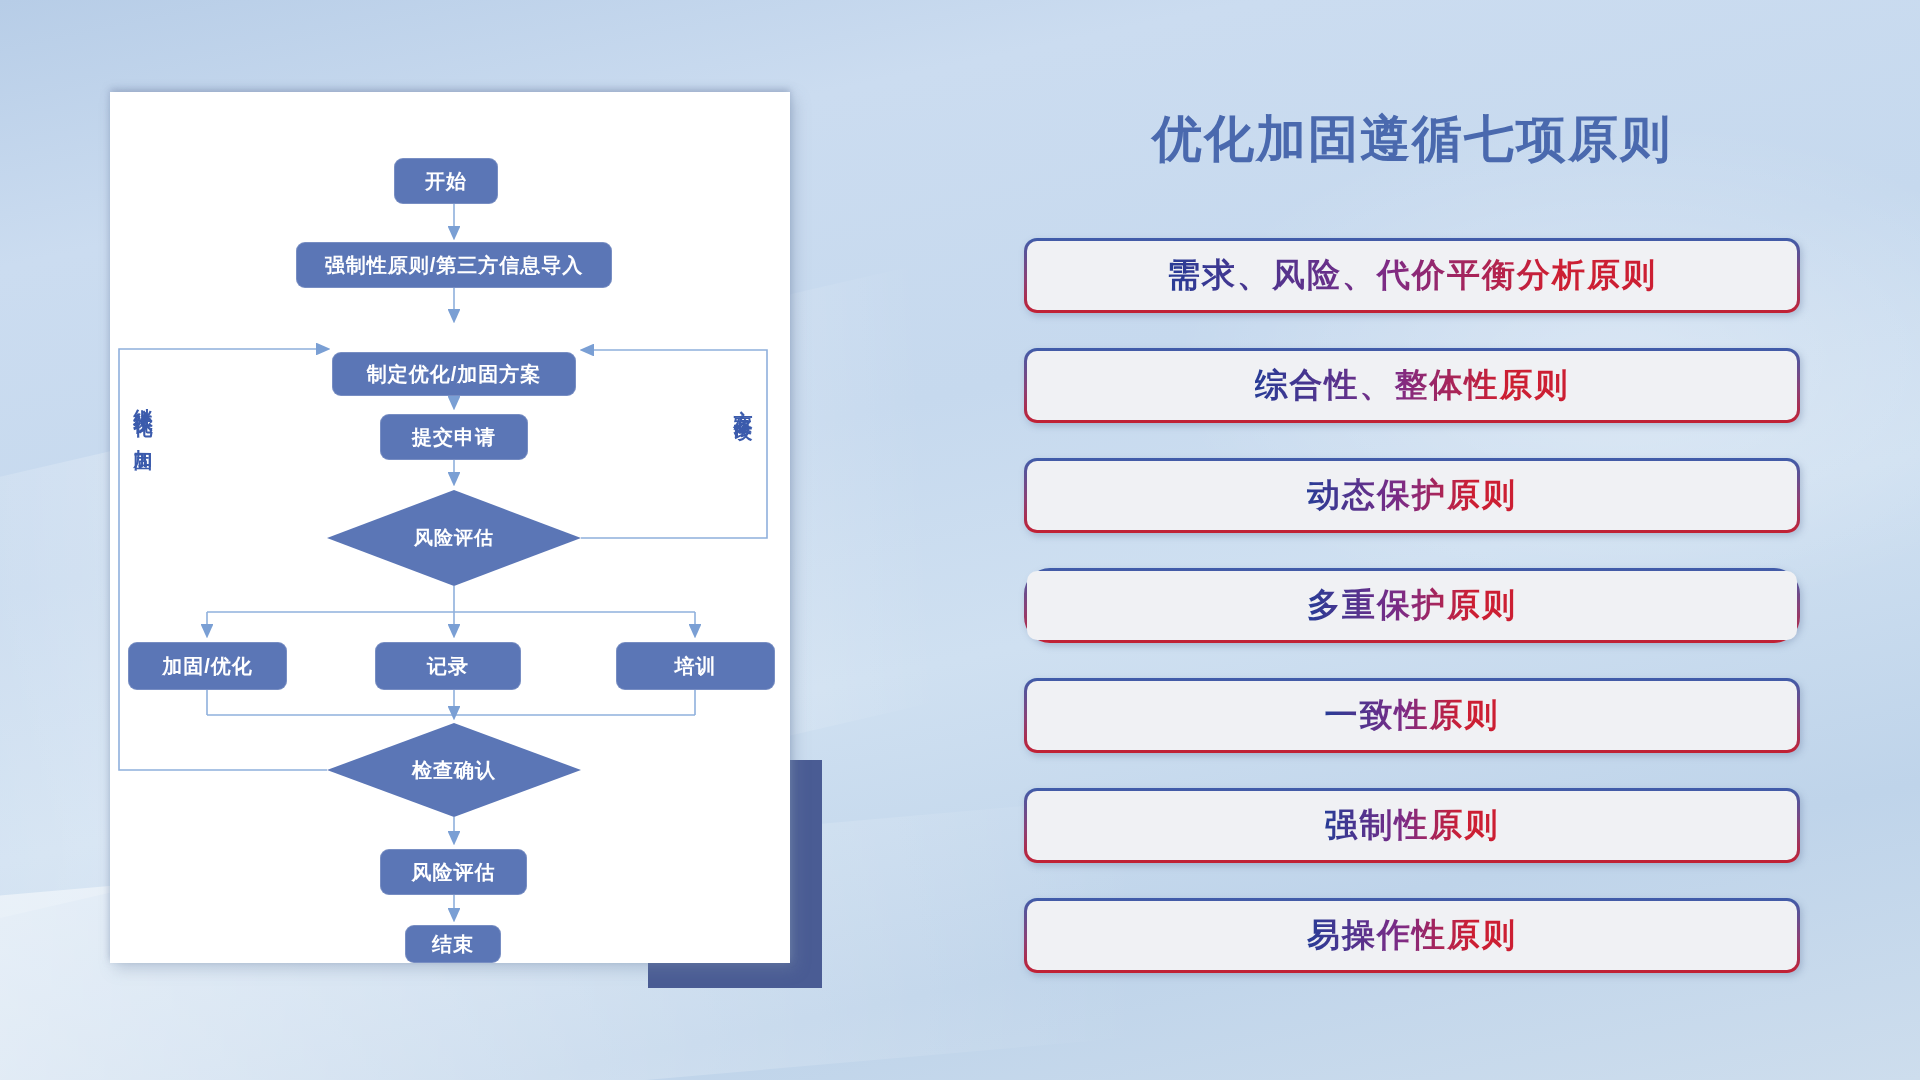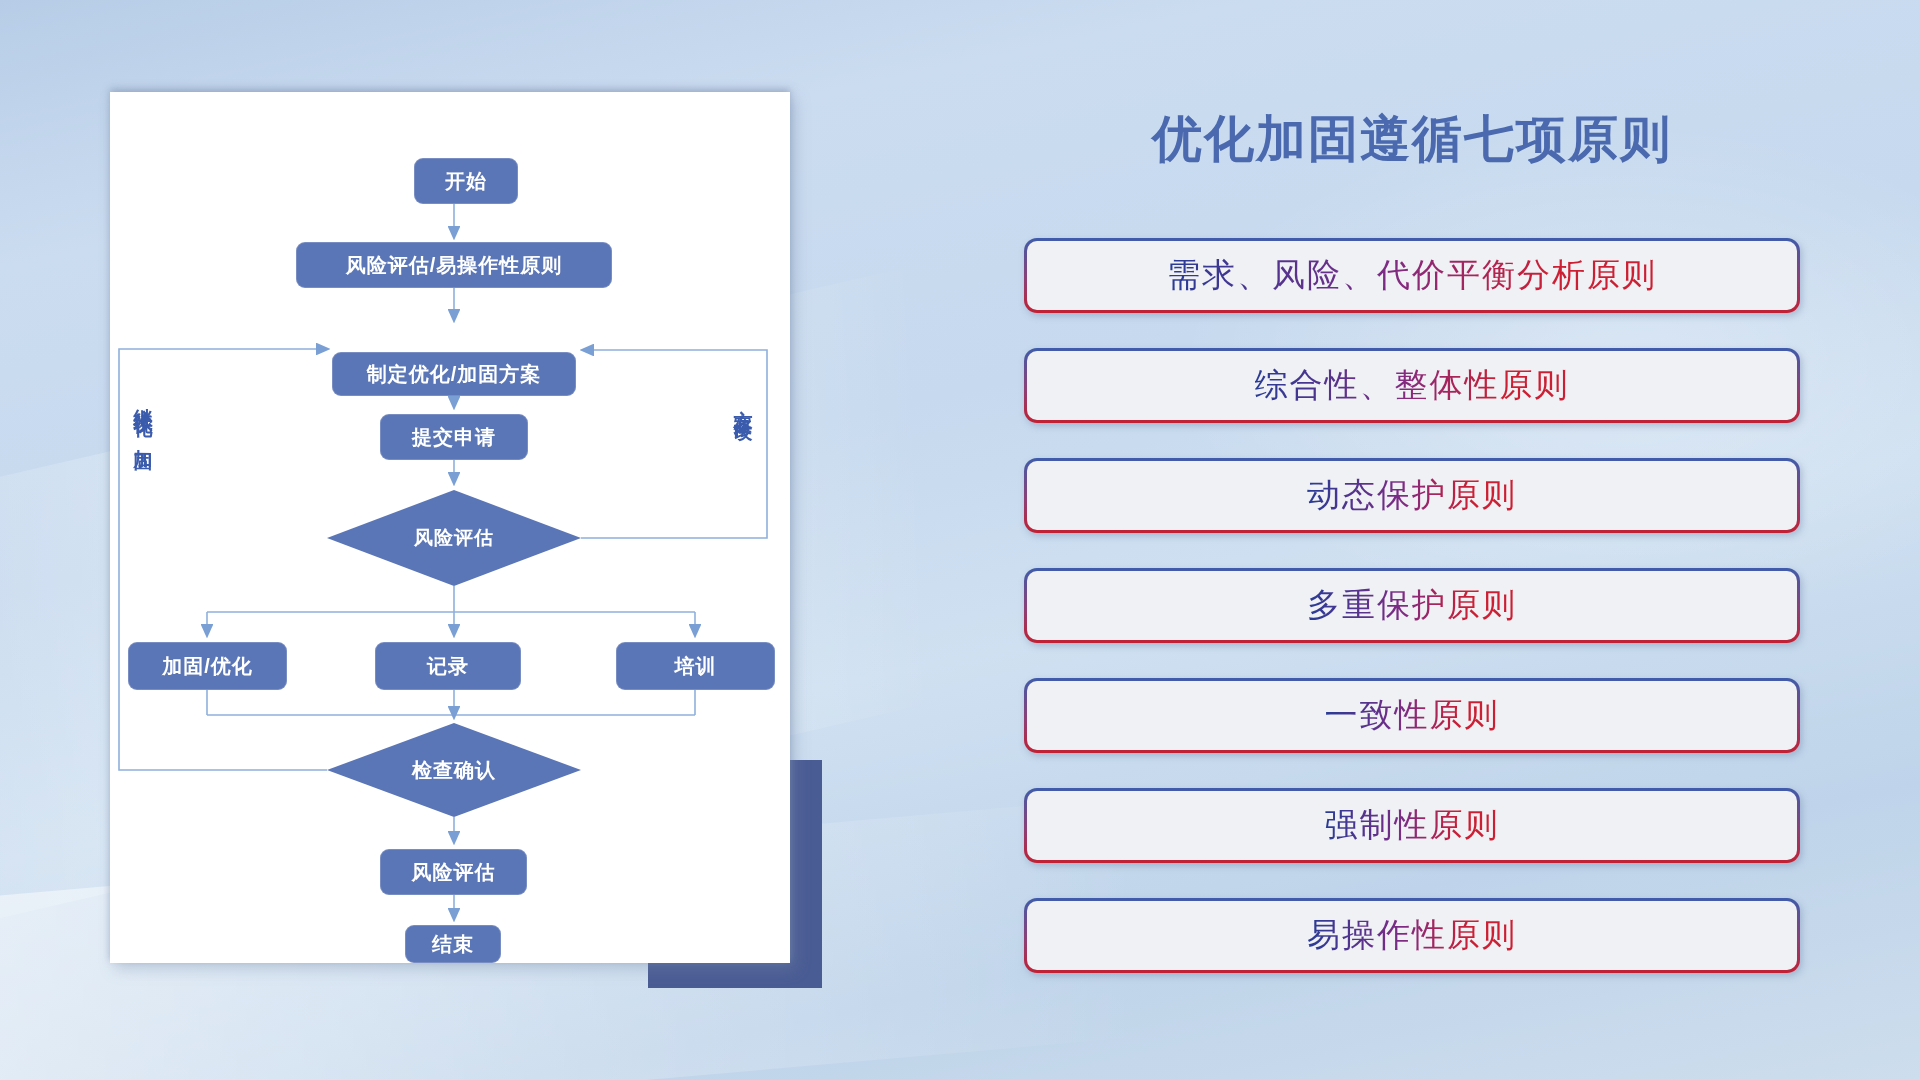--- a/index.html
+++ b/index.html
@@ -36,21 +36,21 @@
 
   .title{position:absolute;left:1024px;top:106px;width:776px;text-align:center;
     font-size:50px;font-weight:bold;color:#4a69ae;letter-spacing:2px;}
 
   .principle{position:absolute;left:1024px;width:776px;height:75px;border-radius:13px;
     background:linear-gradient(180deg,#3f5caa 0%,#8c3f74 55%,#c22033 100%);
     padding:3px;box-sizing:border-box;
     box-shadow:2px 3px 7px rgba(95,115,155,.35);}
   .principle-inner{width:100%;height:100%;border-radius:10px;background:#f0f1f4;
     display:flex;align-items:center;justify-content:center;}
-  .principle-text{font-size:33px;font-weight:normal;letter-spacing:2px;
+  .principle-text{font-size:33px;font-weight:bold;letter-spacing:2px;
     background:linear-gradient(90deg,#283c96 0%,#7e2b85 45%,#cc1f33 78%);
     -webkit-background-clip:text;background-clip:text;color:transparent;}
 </style>
 </head>
 <body>
 
 <div class="bg"></div>
 <div class="streak-a"></div>
 <div class="streak-b"></div>
 <div class="streak-c"></div>
@@ -81,23 +81,23 @@
       <path d="M344,598 V626" marker-end="url(#arw)"></path>
       <path d="M344,725 V751" marker-end="url(#arw)"></path>
       <path d="M344,803 V828" marker-end="url(#arw)"></path>
       <path d="M471,446 H657 V258 H472" marker-end="url(#arw)"></path>
       <path d="M217,678 H9 V257 H218" marker-end="url(#arw)"></path>
     </g>
     <polygon points="217,446 344,398 471,446 344,494" fill="#5b76b6"></polygon>
     <polygon points="217,678 344,631 471,678 344,725" fill="#5b76b6"></polygon>
   </svg>
 
-  <div class="fnode" style="left:304px;top:66px;width:104px;height:46px;">开始</div>
+  <div class="fnode" style="left:284px;top:66px;width:104px;height:46px;">开始</div>
 
-  <div class="fnode" style="left:186px;top:150px;width:316px;height:46px;">风险评估/易操作性原则</div>
+  <div class="fnode" style="left:186px;top:150px;width:316px;height:46px;">强制性原则/第三方信息导入</div>
 
   <div class="fnode" style="left:222px;top:235px;width:244px;height:44px;margin-top:25px;">制定优化/加固方案</div>
 
   <div class="fnode" style="left:270px;top:322px;width:148px;height:46px;">提交申请</div>
 
   <div class="dlabel" style="left:244px;top:433px;width:200px;">风险评估</div>
 
   <div class="fnode" style="left:18px;top:550px;width:159px;height:48px;">加固/优化</div>
 
   <div class="fnode" style="left:265px;top:550px;width:146px;height:48px;">记录</div>
@@ -128,21 +128,21 @@
     <span class="principle-text">综合性、整体性原则</span>
   </div>
 </div>
 
 <div class="principle" style="top:458px;">
   <div class="principle-inner">
     <span class="principle-text">动态保护原则</span>
   </div>
 </div>
 
-<div class="principle" style="top:568px;">
+<div class="principle" style="top:568px;border-radius:26px;">
   <div class="principle-inner">
     <span class="principle-text">多重保护原则</span>
   </div>
 </div>
 
 <div class="principle" style="top:678px;">
   <div class="principle-inner">
     <span class="principle-text">一致性原则</span>
   </div>
 </div>

